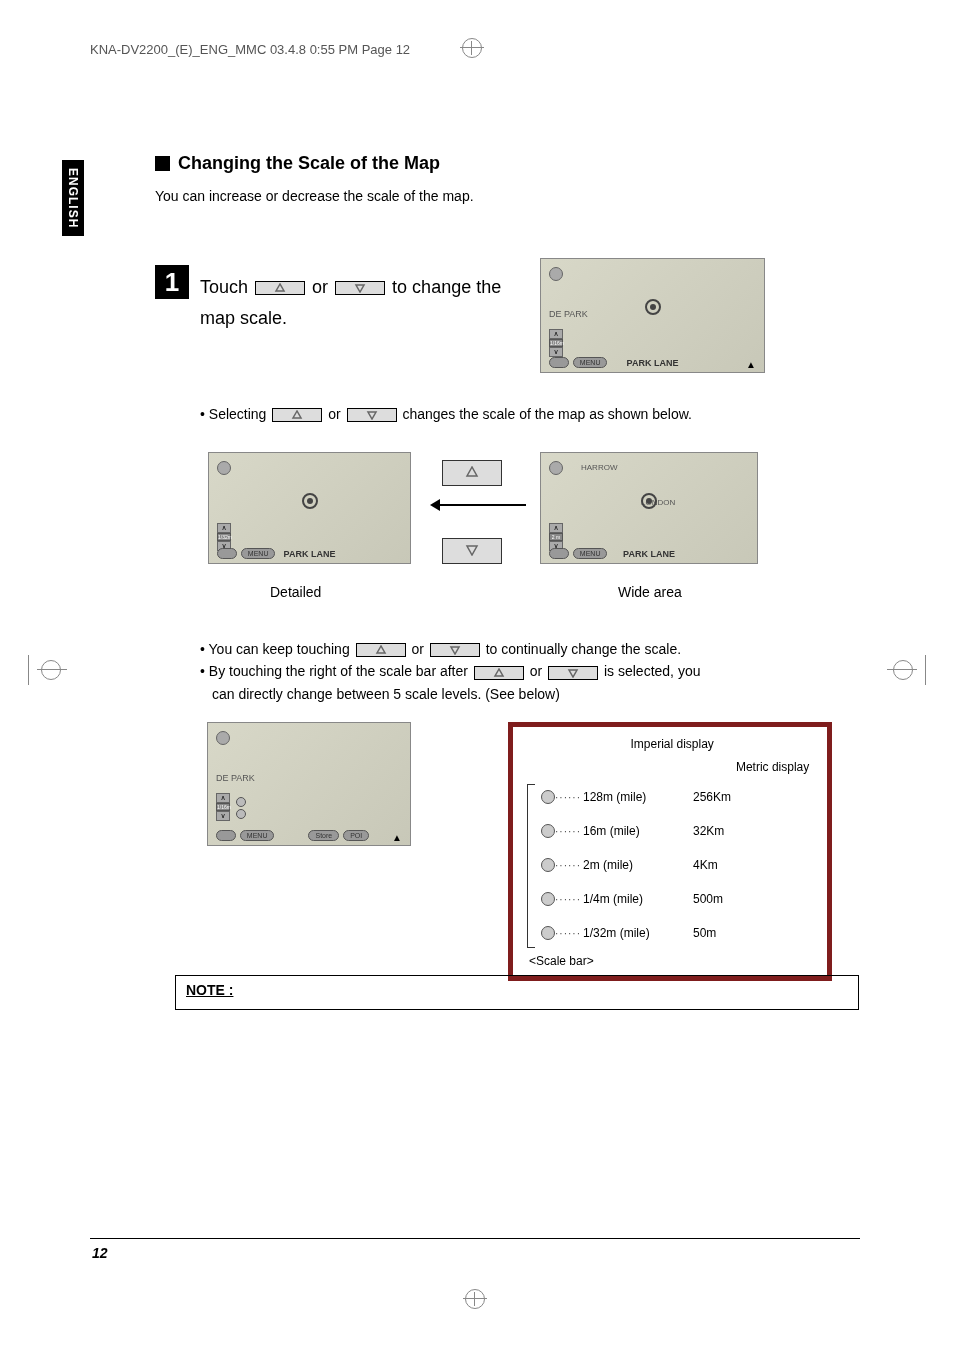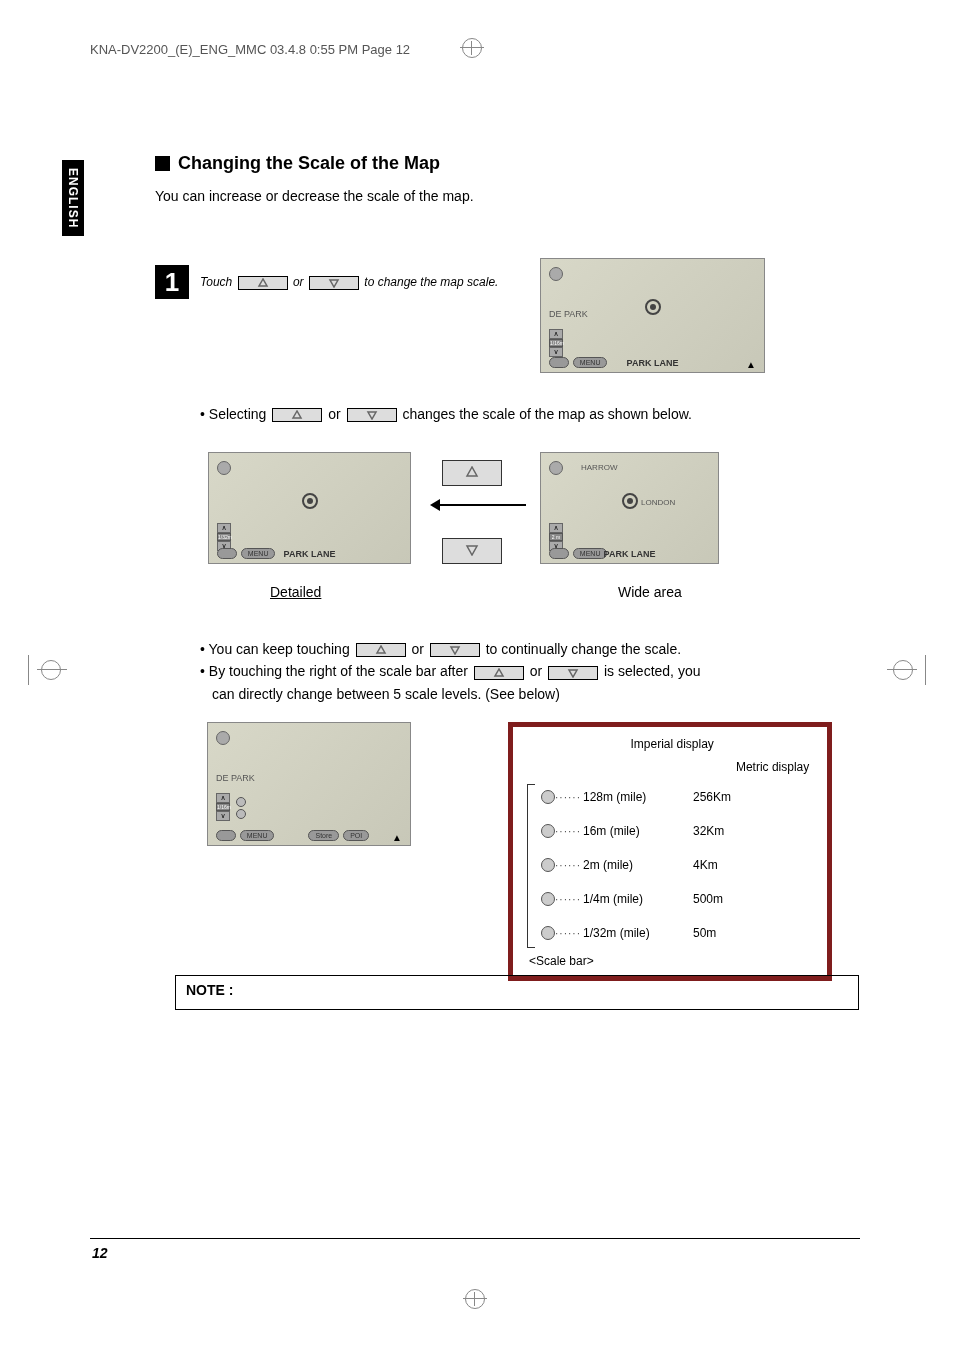--- a/index.html
+++ b/index.html
@@ -199,24 +199,23 @@
       font-size: 26px;
       width: 34px;
       height: 34px;
       text-align: center;
       line-height: 34px;
     }
     .step-text {
       position: absolute;
       top: 272px;
       left: 200px;
-      font-size: 12px;
+      font-size: 18px;
       width: 320px;
       line-height: 1.7;
-      font-style: italic;
     }
     .icon-box {
       display: inline-block;
       border: 1px solid #000;
       padding: 1px 18px;
       vertical-align: middle;
       margin: 0 2px;
       position: relative;
       background: #ddd;
     }
@@ -317,21 +316,21 @@
       left: 208px;
       width: 203px;
       height: 112px;
       background: linear-gradient(135deg, #d8d8c8 0%, #c8c8b8 100%);
       border: 1px solid #888;
     }
     .map-img-3 {
       position: absolute;
       top: 452px;
       left: 540px;
-      width: 179px;
+      width: 218px;
       height: 112px;
       background: linear-gradient(135deg, #d8d8c8 0%, #c8c8b8 100%);
       border: 1px solid #888;
     }
     .scale-arrow-box-up {
       position: absolute;
       top: 460px;
       left: 442px;
       border: 1px solid #333;
       padding: 3px 22px;
@@ -360,21 +359,20 @@
       top: -5px;
       border-right: 10px solid #000;
       border-top: 6px solid transparent;
       border-bottom: 6px solid transparent;
     }
     .detailed-label {
       position: absolute;
       top: 584px;
       left: 270px;
       font-size: 14px;
-      text-decoration: underline;
     }
     .widearea-label {
       position: absolute;
       top: 584px;
       left: 618px;
       font-size: 14px;
     }
     .keep-touching {
       position: absolute;
       top: 638px;
@@ -437,20 +435,21 @@
       font-size: 12px;
     }
     .note-box {
       position: absolute;
       top: 975px;
       left: 175px;
       width: 684px;
       border: 1px solid #000;
       padding: 6px 10px 8px 10px;
       font-size: 14px;
+      text-decoration: underline;
     }
     .note-title {
       font-weight: bold;
       margin-bottom: 3px;
     }
     .page-num {
       position: absolute;
       bottom: 90px;
       left: 92px;
       font-size: 14px;

